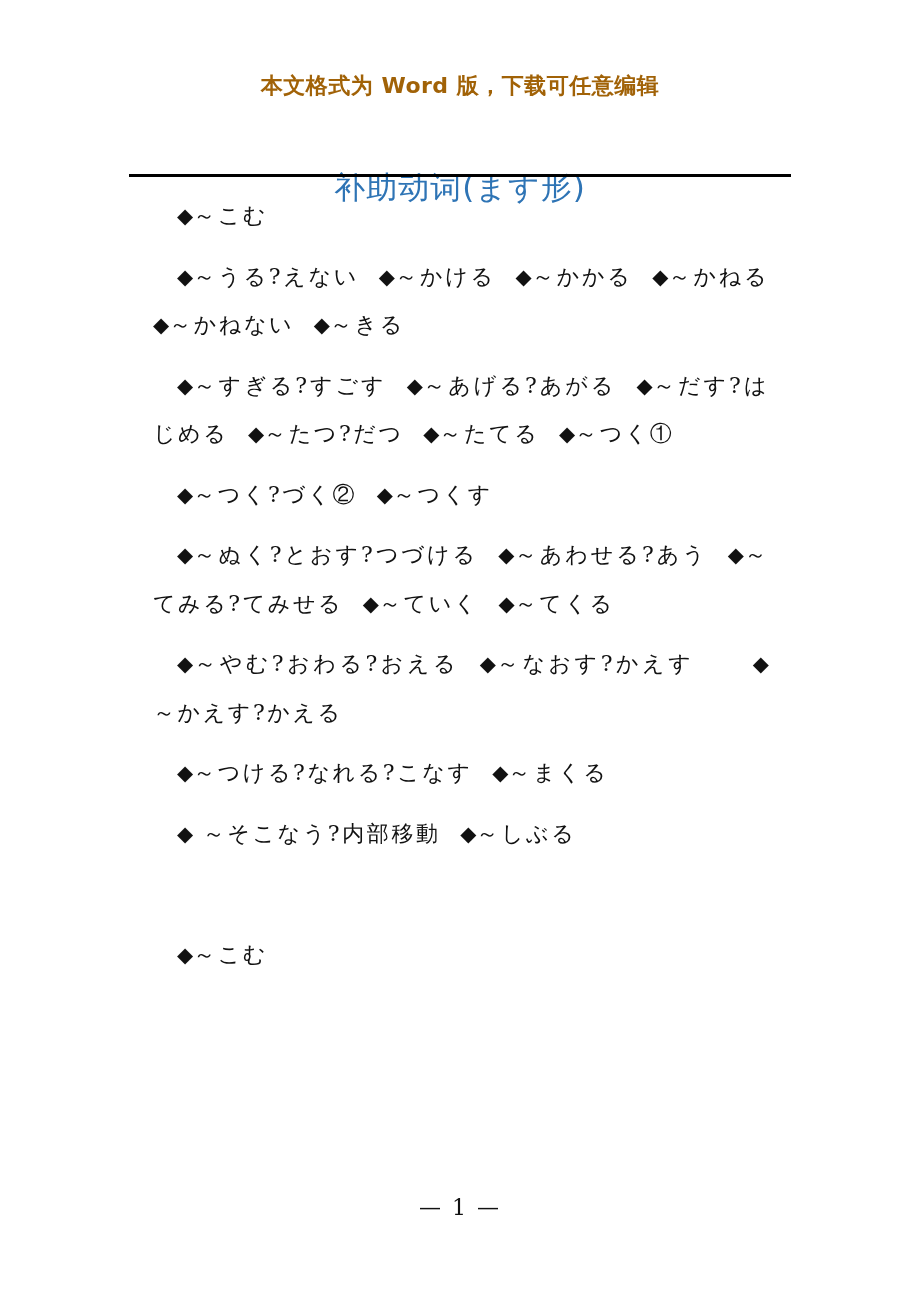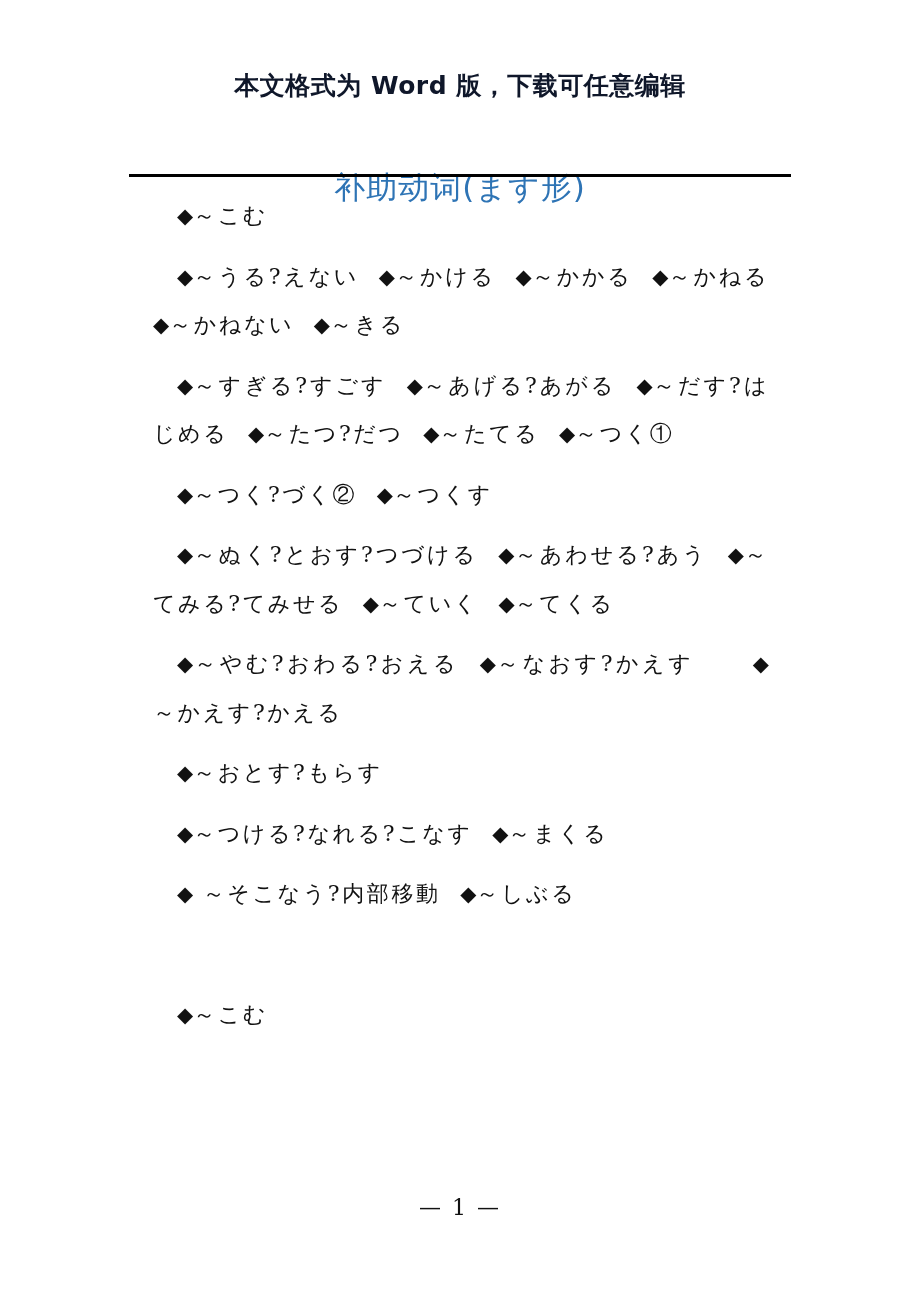--- a/index.html
+++ b/index.html
@@ -16,23 +16,23 @@
       color: #111111;
     }
     .banner {
       position: absolute;
       top: 66px;
       left: 0;
       width: 920px;
       text-align: center;
       font-family: "DejaVu Sans", "Liberation Sans", sans-serif;
       font-weight: bold;
-      font-size: 25px;
+      font-size: 22px;
       line-height: 40px;
-      color: #0f172a;
+      color: #a16207;
       letter-spacing: 0.5px;
     }
     .doc-title {
       position: absolute;
       top: 120px;
       left: 0;
       width: 920px;
       text-align: center;
       font-family: "DejaVu Sans", "Liberation Sans", sans-serif;
       font-size: 31px;
@@ -136,23 +136,20 @@
     <span class="item"><span class="bullet">◆</span><span>～ていく</span></span><span class="gap"></span>
     <span class="item"><span class="bullet">◆</span><span>～てくる</span></span>
   </p>
 
   <p class="para">
     <span class="item"><span class="bullet">◆</span><span>～やむ?おわる?おえる</span></span><span class="gap"></span>
     <span class="item"><span class="bullet">◆</span><span>～なおす?かえす</span></span><span class="wide-gap"></span>
     <span class="item"><span class="bullet">◆</span><span>～かえす?かえる</span></span>
   </p>
 
-  <p class="para">
-    <span class="item"><span class="bullet">◆</span><span>～おとす?もらす</span></span>
-  </p>
 
   <p class="para">
     <span class="item"><span class="bullet">◆</span><span>～つける?なれる?こなす</span></span><span class="gap"></span>
     <span class="item"><span class="bullet">◆</span><span>～まくる</span></span>
   </p>
 
   <p class="para">
     <span class="item"><span class="bullet">◆</span><span> ～そこなう?内部移動</span></span><span class="gap"></span>
     <span class="item"><span class="bullet">◆</span><span>～しぶる</span></span>
   </p>

